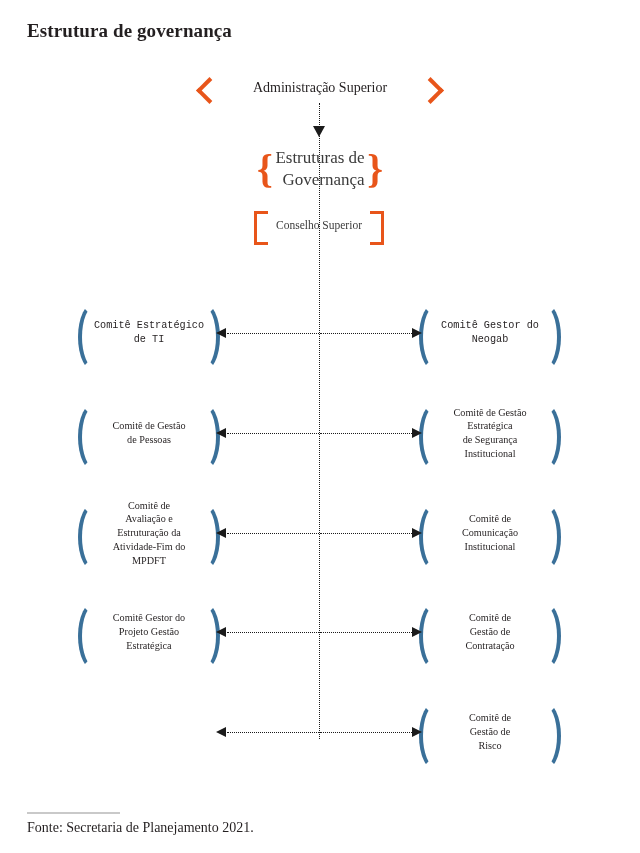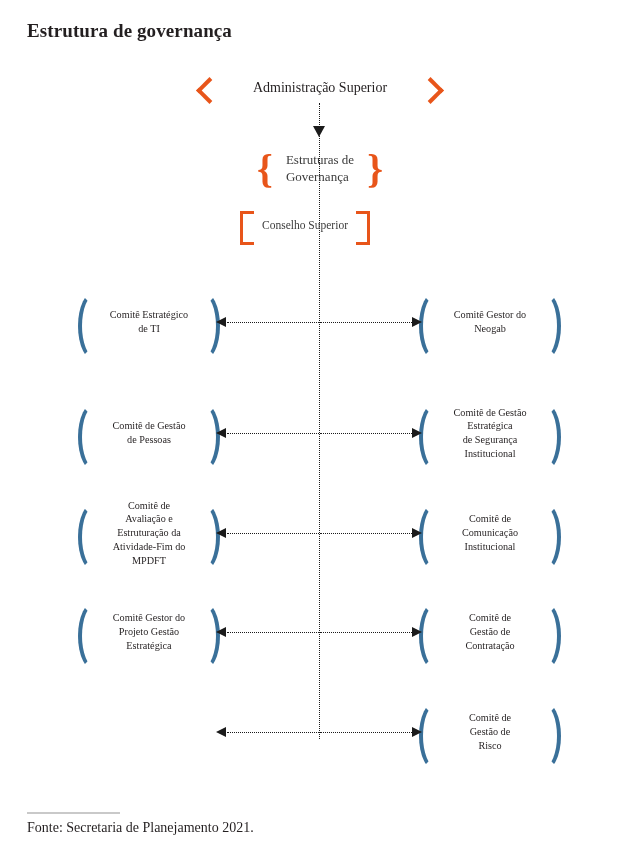--- a/index.html
+++ b/index.html
@@ -86,44 +86,44 @@
     position: absolute;
     left: 249px;
     top: 148px;
     width: 142px;
     height: 42px;
     display: flex;
     align-items: center;
     justify-content: center;
   }
   .brace-node .label {
-    font-size: 13px;
+    font-size: 17px;
     line-height: 1.28;
-    text-align: left;
+    text-align: right;
     color: #3b3b3b;
     z-index: 2;
     white-space: pre-line;
   }
   .brace {
     position: absolute;
     top: 50%;
     transform: translateY(-50%);
     font-size: 40px;
     line-height: 1;
     color: #e8551a;
     font-family: "Liberation Serif", "DejaVu Serif", serif;
     font-weight: bold;
   }
   .brace-l { left: 8px; }
   .brace-r { right: 8px; }
 
   
   .bracket-node {
     position: absolute;
-    left: 240px;
+    left: 254px;
     top: 209px;
     width: 130px;
     height: 32px;
     display: flex;
     align-items: center;
     justify-content: center;
   }
   .bracket-node .label {
     font-size: 11.5px;
     color: #3b3b3b;
@@ -250,21 +250,21 @@
   <span class="brace brace-r">}</span>
 </div>
 
 <div class="bracket-node">
   <span class="bracket bracket-l"></span>
   <span class="label">Conselho Superior</span>
   <span class="bracket bracket-r"></span>
 </div>
 
 <div id="rows-host">
-    <div class="row" style="top: 276px;">
+    <div class="row" style="top: 287px; font-family: Liberation Mono, monospace;">
       <div class="paren-node left">
         <span class="paren paren-l"></span>
         <span class="label">Comitê Estratégico
 de TI</span>
         <span class="paren paren-r"></span>
       </div>
       <div class="paren-node right">
         <span class="paren paren-l"></span>
         <span class="label">Comitê Gestor do
 Neogab</span>

